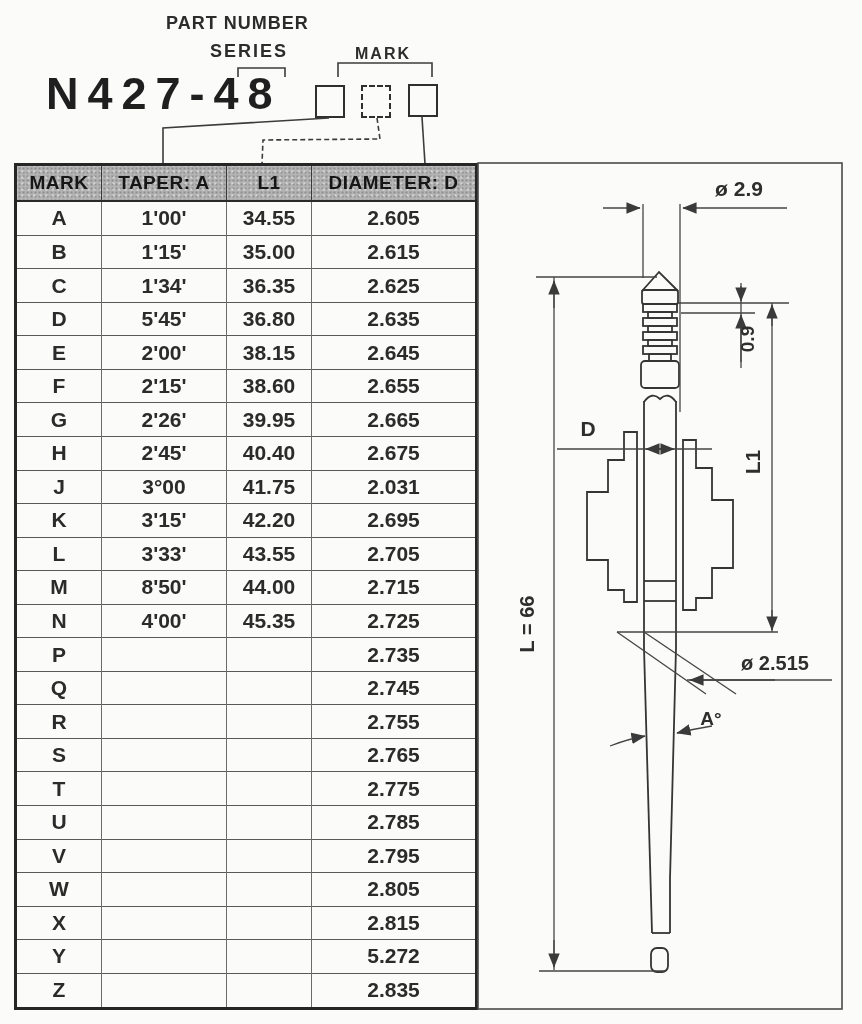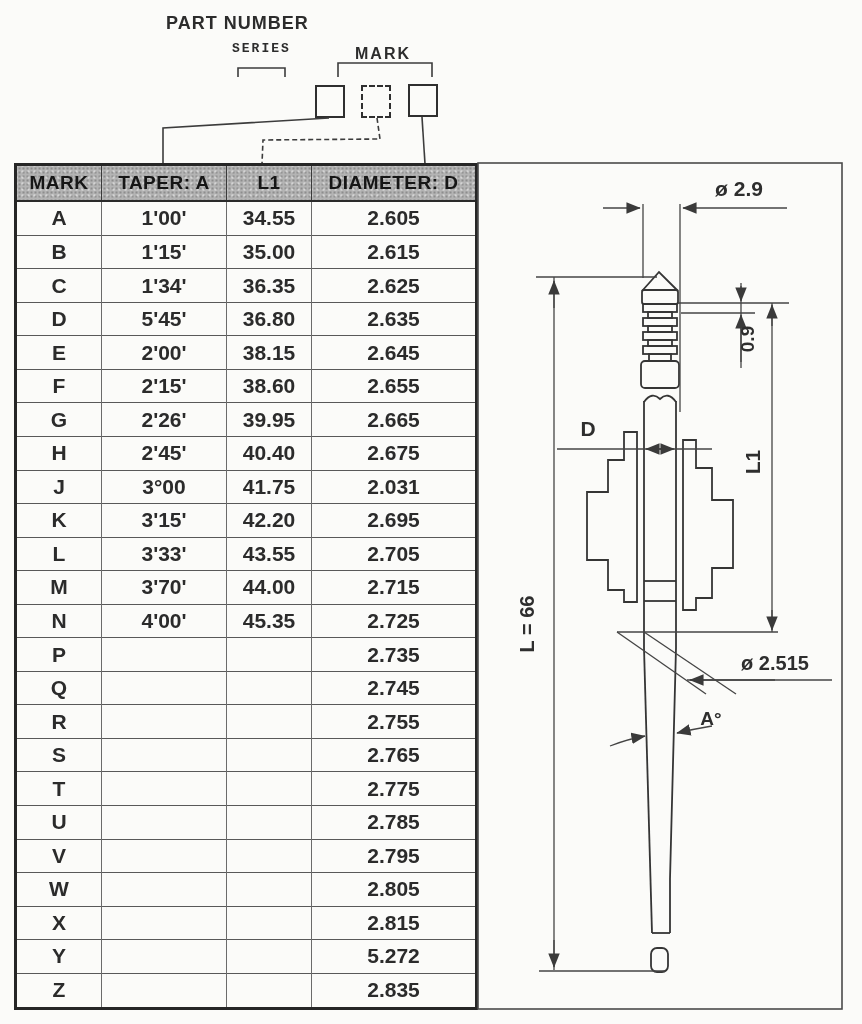--- a/index.html
+++ b/index.html
@@ -4,21 +4,21 @@
 <style>
   html,body{margin:0;padding:0;background:#e8e8e6;}
   .page{
     position:relative;width:862px;height:1024px;margin:0 auto;
     background:#fbfbf9;overflow:hidden;
     font-family:"Liberation Sans",sans-serif;color:#262626;padding-left:44px;
   }
   
   .lbl{position:absolute;font-weight:700;color:#2c2c2c;white-space:nowrap;}
   .lbl-part{left:166px;top:13px;font-size:18px;letter-spacing:1px;}
-  .lbl-series{left:232px;top:41px;font-size:13px;letter-spacing:2px;font-family:Liberation Mono, monospace;}
+  .lbl-series{left:210px;top:41px;font-size:18px;letter-spacing:2px;}
   .lbl-mark{left:355px;top:45px;font-size:16px;letter-spacing:2px;}
   .part-number{
     position:absolute;left:46px;top:68px;font-size:45px;font-weight:700;
     letter-spacing:9px;color:#1f1f1f;white-space:nowrap;
   }
   .sq{position:absolute;width:26px;height:29px;border:2.5px solid #2f2f2f;background:transparent;}
   .sq1{left:315px;top:85px;}
   .sq2{left:361px;top:85px;border-style:dashed;}
   .sq3{left:408px;top:84px;}
   .connectors{position:absolute;left:0;top:0;pointer-events:none;}
@@ -53,20 +53,21 @@
   .dimtxt{font-family:"Liberation Sans",sans-serif;font-weight:700;fill:#2e2e2e;}
 </style>
 </head>
 <body>
 
 <div class="page">
 
   <div class="lbl lbl-part">PART NUMBER</div>
   <div class="lbl lbl-series">SERIES</div>
   <div class="lbl lbl-mark">MARK</div>
+  <div class="part-number">N427-48</div>
   <div class="sq sq1"></div>
   <div class="sq sq2"></div>
   <div class="sq sq3"></div>
 
   <svg class="connectors" width="862" height="166" viewBox="0 0 862 166">
     <g fill="none" stroke="#3c3c3c" stroke-width="1.6">
       <path d="M238 77 V68 H285 V77"></path>
       <path d="M338 77 V63 H432 V77"></path>
       <path d="M329 118 L163 128 V164"></path>
       <path d="M377 118 L380 139 L263 140 L262 164" stroke-dasharray="5 3"></path>
@@ -151,21 +152,21 @@
           <td>2.695</td>
         </tr>
         <tr>
           <td>L</td>
           <td>3'33'</td>
           <td>43.55</td>
           <td>2.705</td>
         </tr>
         <tr>
           <td>M</td>
-          <td>3'70'</td>
+          <td>8'50'</td>
           <td>44.00</td>
           <td>2.715</td>
         </tr>
         <tr>
           <td>N</td>
           <td>4'00'</td>
           <td>45.35</td>
           <td>2.725</td>
         </tr>
         <tr>

